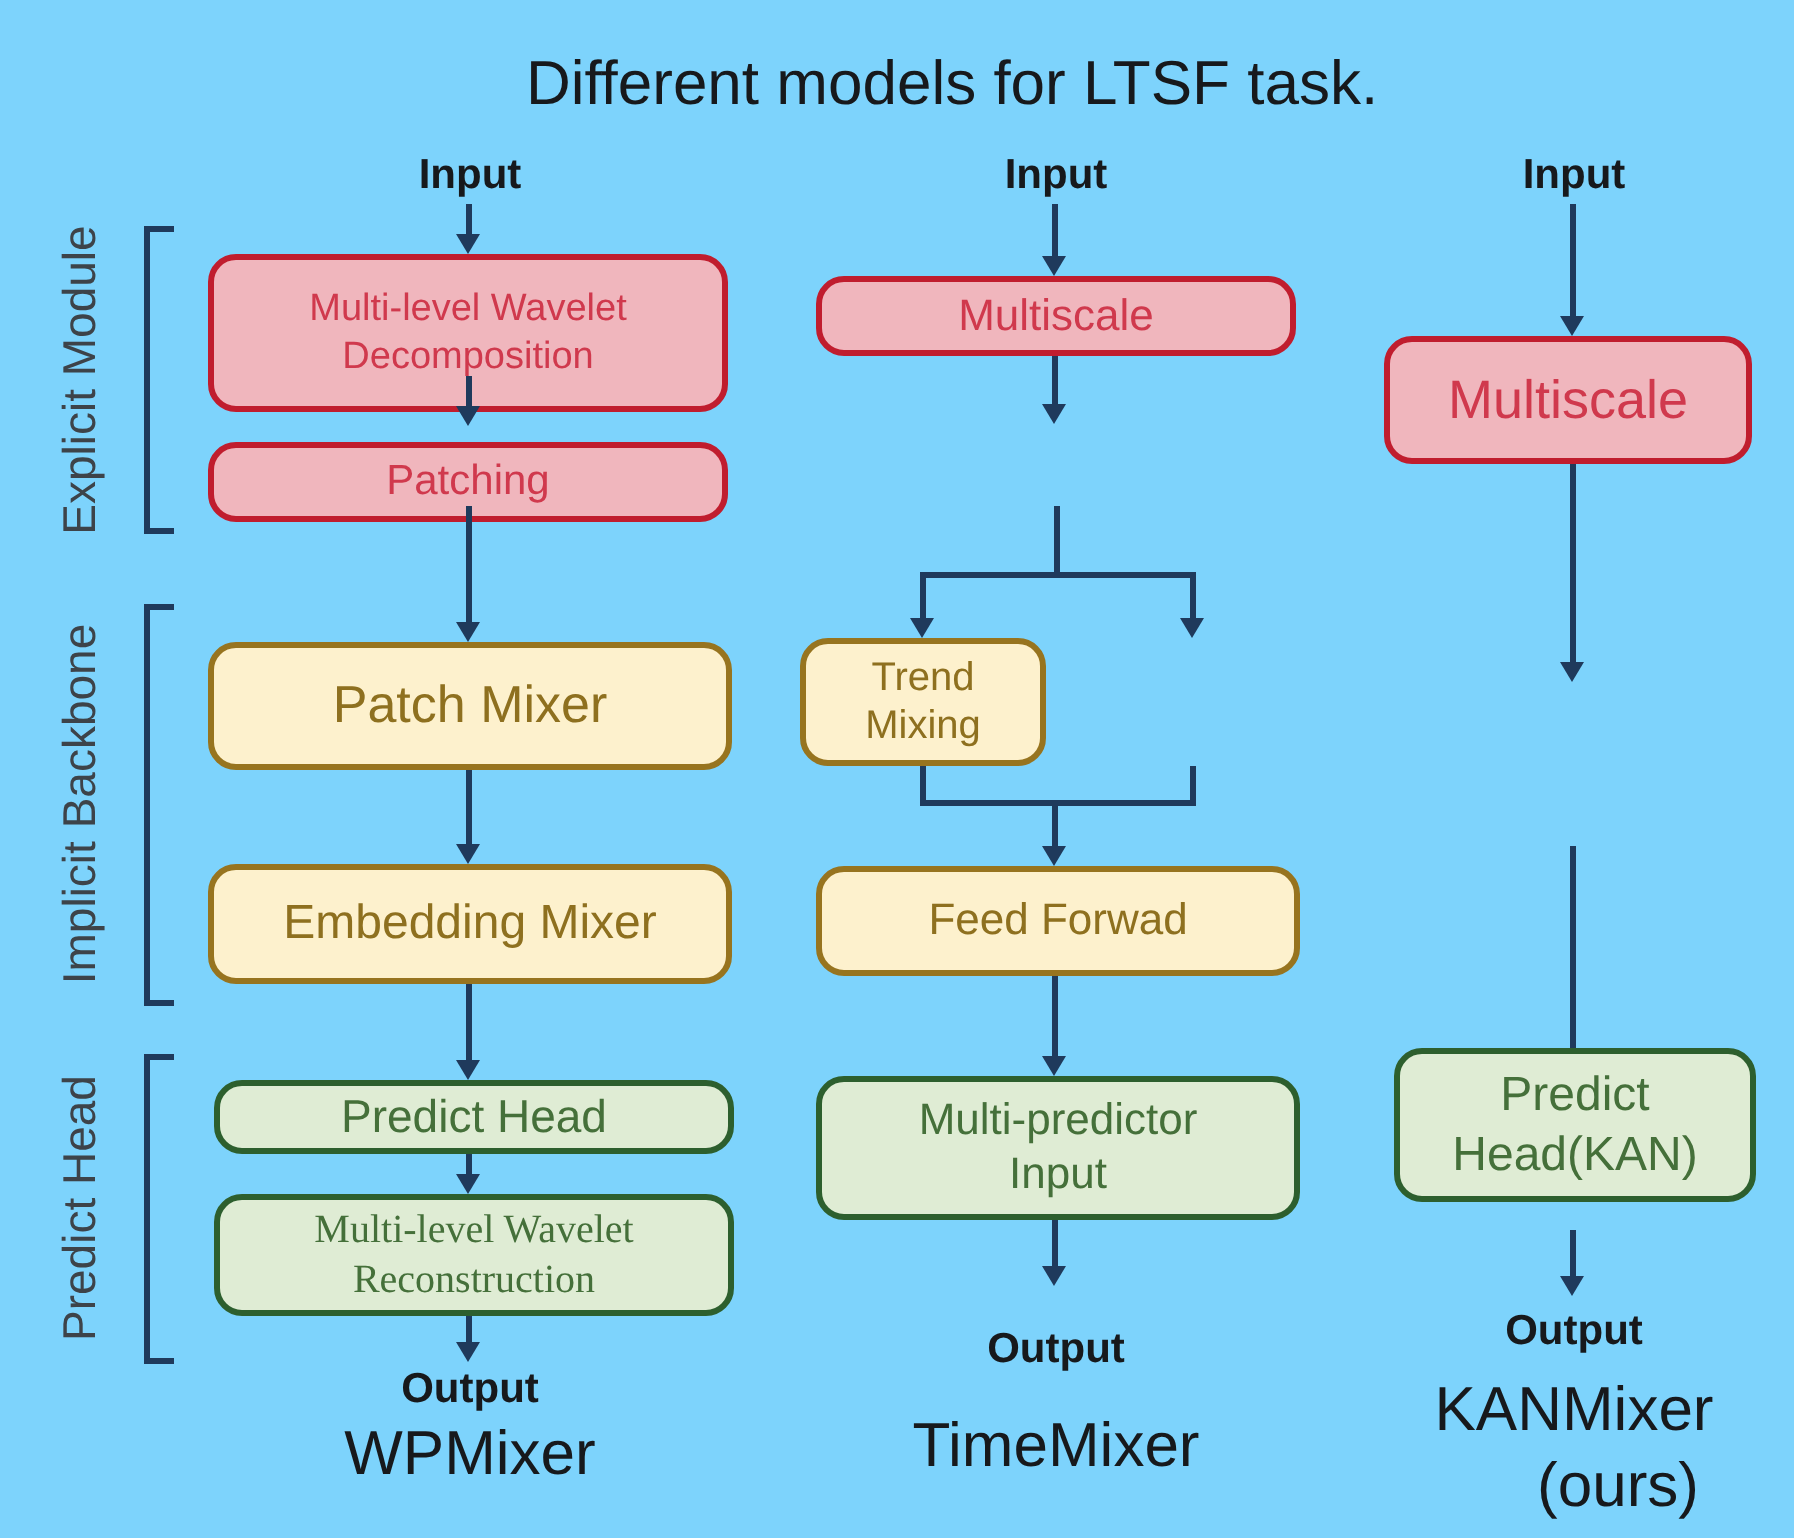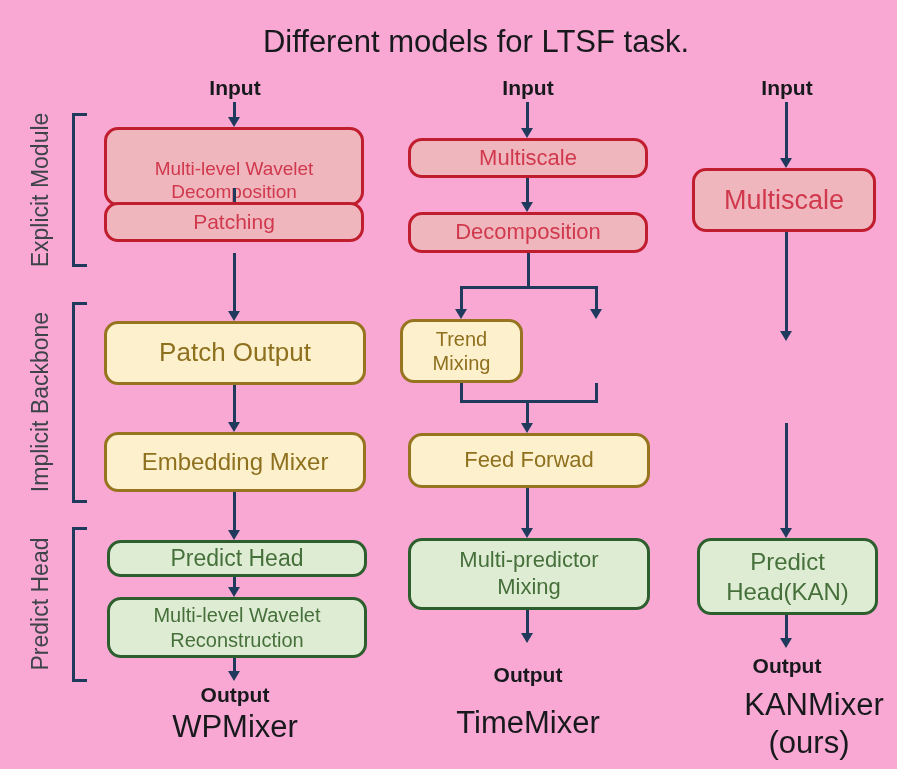--- a/index.html
+++ b/index.html
@@ -1,17 +1,17 @@
 <!DOCTYPE html>
 <html><head>
 <meta charset="utf-8">
 <style>
   html,body{margin:0;padding:0;background:#ffffff;}
   #canvas{
-    position:relative;width:897px;height:769px;background:#f9a8d4;overflow:hidden;
+    position:relative;width:897px;height:769px;background:#7dd3fc;overflow:hidden;
     font-family:"Liberation Sans", sans-serif;
   }
   .abs{position:absolute;}
   .ctr{transform:translate(-50%,-50%);text-align:center;}
   
   .node{
     position:absolute;display:flex;align-items:center;justify-content:center;
     border-radius:14px;border:3px solid;box-sizing:border-box;
     text-align:center;line-height:1.22;font-weight:500;
   }
@@ -57,40 +57,40 @@
   <div class="side-label" style="left:40px;top:604px;">Predict Head</div>
   <div class="bracket" style="top:527px;height:155px;"></div>
 
   <div class="abs ctr io-label" style="left:235px;top:88px;">Input</div>
 
   <div class="varrow" style="left:228px;top:102px;height:25px;">
     <div class="shaft" style="height:15px;"></div>
       <div class="head"></div>
     </div>
 
-  <div class="node red" style="left:104px;top:127px;width:260px;height:79px;font-size:19px;align-items:flex-end;">
+  <div class="node red" style="left:104px;top:127px;width:260px;height:79px;font-size:19px;">
     <span style="padding:0 24px;">Multi-level Wavelet Decomposition</span>
   </div>
 
   <div class="varrow" style="left:228px;top:188px;height:25px;">
     <div class="shaft" style="height:15px;"></div>
       <div class="head"></div>
     </div>
 
-  <div class="node red" style="left:104px;top:202px;width:260px;height:40px;font-size:21px;">
+  <div class="node red" style="left:104px;top:221px;width:260px;height:40px;font-size:21px;">
     <span>Patching</span>
   </div>
 
   <div class="varrow" style="left:228px;top:253px;height:68px;">
     <div class="shaft" style="height:58px;"></div>
       <div class="head"></div>
     </div>
 
   <div class="node gold" style="left:104px;top:321px;width:262px;height:64px;font-size:26px;">
-    <span>Patch Output</span>
+    <span>Patch Mixer</span>
   </div>
 
   <div class="varrow" style="left:228px;top:385px;height:47px;">
     <div class="shaft" style="height:37px;"></div>
       <div class="head"></div>
     </div>
 
   <div class="node gold" style="left:104px;top:432px;width:262px;height:60px;font-size:24px;">
     <span>Embedding Mixer</span>
   </div>
@@ -103,21 +103,21 @@
   <div class="node green" style="left:107px;top:540px;width:260px;height:37px;font-size:23px;">
     <span>Predict Head</span>
   </div>
 
   <div class="varrow" style="left:228px;top:577px;height:20px;">
     <div class="shaft" style="height:10px;"></div>
       <div class="head"></div>
     </div>
 
   <div class="node green" style="left:107px;top:597px;width:260px;height:61px;font-size:20px;">
-    <span style="padding:0 20px;">Multi-level Wavelet Reconstruction</span>
+    <span style="padding:0 20px;font-family:Liberation Serif, serif;">Multi-level Wavelet Reconstruction</span>
   </div>
 
   <div class="varrow" style="left:228px;top:658px;height:23px;">
     <div class="shaft" style="height:13px;"></div>
       <div class="head"></div>
     </div>
 
   <div class="abs ctr io-label" style="left:235px;top:695px;">Output</div>
   <div class="abs ctr model-name" style="left:235px;top:727px;text-align:right;">WPMixer</div>
 
@@ -130,23 +130,20 @@
 
   <div class="node red" style="left:408px;top:138px;width:240px;height:40px;font-size:22px;">
     <span>Multiscale</span>
   </div>
 
   <div class="varrow" style="left:521px;top:178px;height:34px;">
     <div class="shaft" style="height:24px;"></div>
       <div class="head"></div>
     </div>
 
-  <div class="node red" style="left:408px;top:212px;width:240px;height:41px;font-size:22px;">
-    <span>Decomposition</span>
-  </div>
 
   <div class="vline" style="left:526.5px;top:253px;height:36px;"></div>
   <div class="hline" style="left:460px;top:286px;width:137px;"></div>
   <div class="varrow" style="left:454.5px;top:286px;height:33px;">
     <div class="shaft" style="height:23px;"></div>
       <div class="head"></div>
     </div>
   <div class="varrow" style="left:589.5px;top:286px;height:33px;">
     <div class="shaft" style="height:23px;"></div>
       <div class="head"></div>
@@ -167,21 +164,21 @@
   <div class="node gold" style="left:408px;top:433px;width:242px;height:55px;font-size:22px;">
     <span>Feed Forwad</span>
   </div>
 
   <div class="varrow" style="left:521px;top:488px;height:50px;">
     <div class="shaft" style="height:40px;"></div>
       <div class="head"></div>
     </div>
 
   <div class="node green" style="left:408px;top:538px;width:242px;height:72px;font-size:22px;">
-    <span style="padding:0 34px;">Multi-predictor Mixing</span>
+    <span style="padding:0 34px;">Multi-predictor Input</span>
   </div>
 
   <div class="varrow" style="left:521px;top:610px;height:33px;">
     <div class="shaft" style="height:23px;"></div>
       <div class="head"></div>
     </div>
 
   <div class="abs ctr io-label" style="left:528px;top:675px;">Output</div>
   <div class="abs ctr model-name" style="left:528px;top:723px;">TimeMixer</div>
 
@@ -200,26 +197,26 @@
     <div class="shaft" style="height:99px;"></div>
       <div class="head"></div>
     </div>
 
 
   <div class="varrow" style="left:780px;top:423px;height:115px;">
     <div class="shaft" style="height:105px;"></div>
       <div class="head"></div>
     </div>
 
-  <div class="node green" style="left:697px;top:538px;width:181px;height:77px;font-size:24px;">
+  <div class="node green" style="left:697px;top:524px;width:181px;height:77px;font-size:24px;">
     <span style="padding:0 14px;">Predict Head(KAN)</span>
   </div>
 
   <div class="varrow" style="left:780px;top:615px;height:33px;">
     <div class="shaft" style="height:23px;"></div>
       <div class="head"></div>
     </div>
 
   <div class="abs ctr io-label" style="left:787px;top:666px;">Output</div>
-  <div class="abs ctr model-name" style="left:814px;top:705px;text-align:center;">KANMixer</div>
+  <div class="abs ctr model-name" style="left:787px;top:705px;text-align:center;">KANMixer</div>
   <div class="abs ctr model-name" style="left:787px;top:743px;margin-left:22px;">(ours)</div>
 
 </div>
 
 </body></html>

